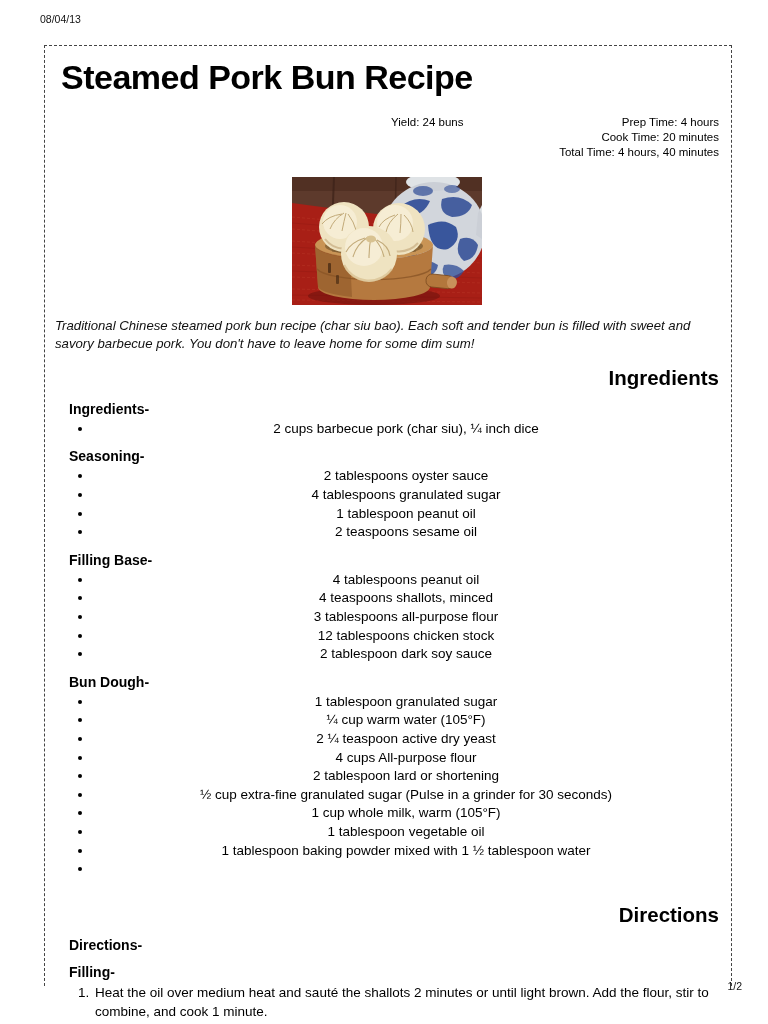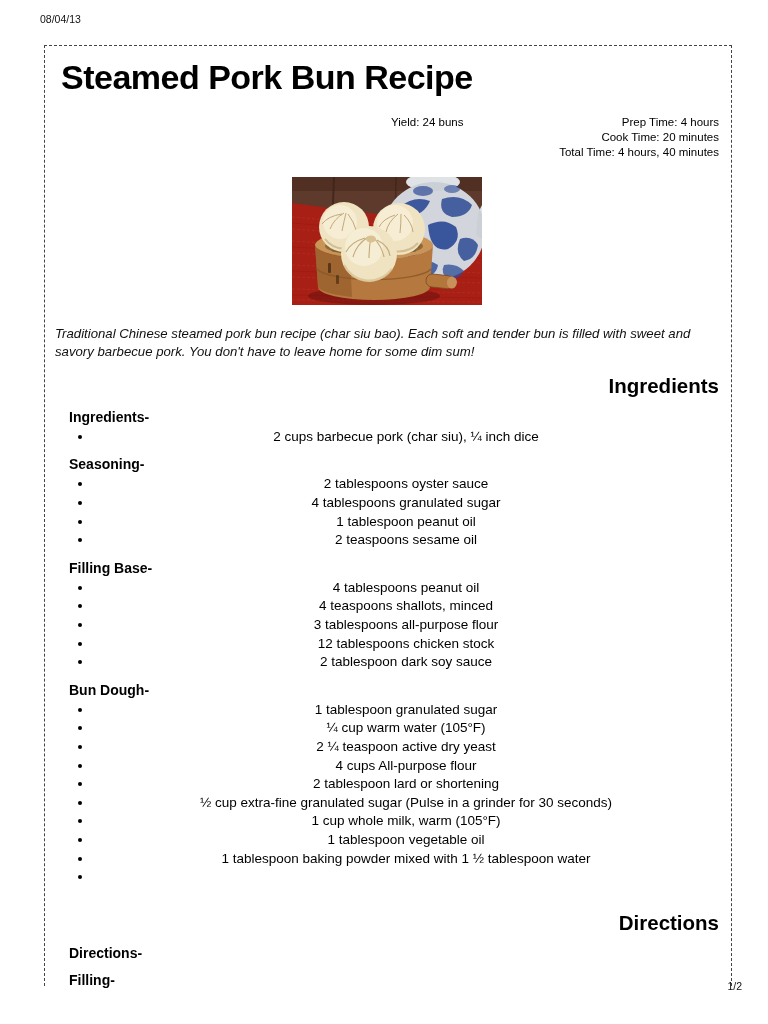--- a/index.html
+++ b/index.html
@@ -18,21 +18,21 @@
   .content{padding:0 12px 0 10px;}
   h1.title{
     font-size:34px;line-height:1.12;font-weight:bold;margin:12px 0 0 6px;
     letter-spacing:-0.5px;
   }
   .meta{position:relative;margin-top:19px;font-size:11.5px;line-height:15px;}
   .meta div{white-space:nowrap;text-align:right;}
   .meta .yield{position:absolute;left:336px;top:0;}
   .photo{display:block;margin:17px auto 0;}
   .description{
-    margin-top:20px;font-style:italic;font-size:13.2px;line-height:18px;
+    margin-top:12px;font-style:italic;font-size:13.2px;line-height:18px;
     width:660px;color:#111;
   }
   h2.section{font-size:20.5px;font-weight:bold;margin:7px 0 0 0;line-height:1.2;text-align:right;}
   .groups{margin-left:14px;}
   .group-label{font-size:14px;font-weight:bold;margin:10px 0 2px 0;line-height:17px;}
   ul.ing-list{margin:0;padding-left:24px;list-style:disc outside;text-align:center;}
   ul.ing-list li{font-size:13.5px;line-height:18.6px;min-height:18.6px;}
   ol.step-list{margin:0;padding-left:24px;}
   ol.step-list li{font-size:13.5px;line-height:19px;padding-left:2px;max-width:645px;}
   .dir-section{margin-top:4px;}
@@ -197,18 +197,21 @@
           <li>1 tablespoon baking powder mixed with 1 ½ tablespoon water</li>
           <li></li>
         </ul>
       </div>
 
     <h2 class="section directions">Directions</h2>
 
     <div class="groups dir-section">
       <div class="group-label">Directions-</div>
     <div class="group-label">Filling-</div>
+        <ol class="step-list">
+          <li>Heat the oil over medium heat and sauté the shallots 2 minutes or until light brown. Add the flour, stir to combine, and cook 1 minute.</li>
+        </ol>
       </div>
 
   </div>
 </div>
 
 <div class="corner-text page-num">1/2</div>
 
 </body></html>

